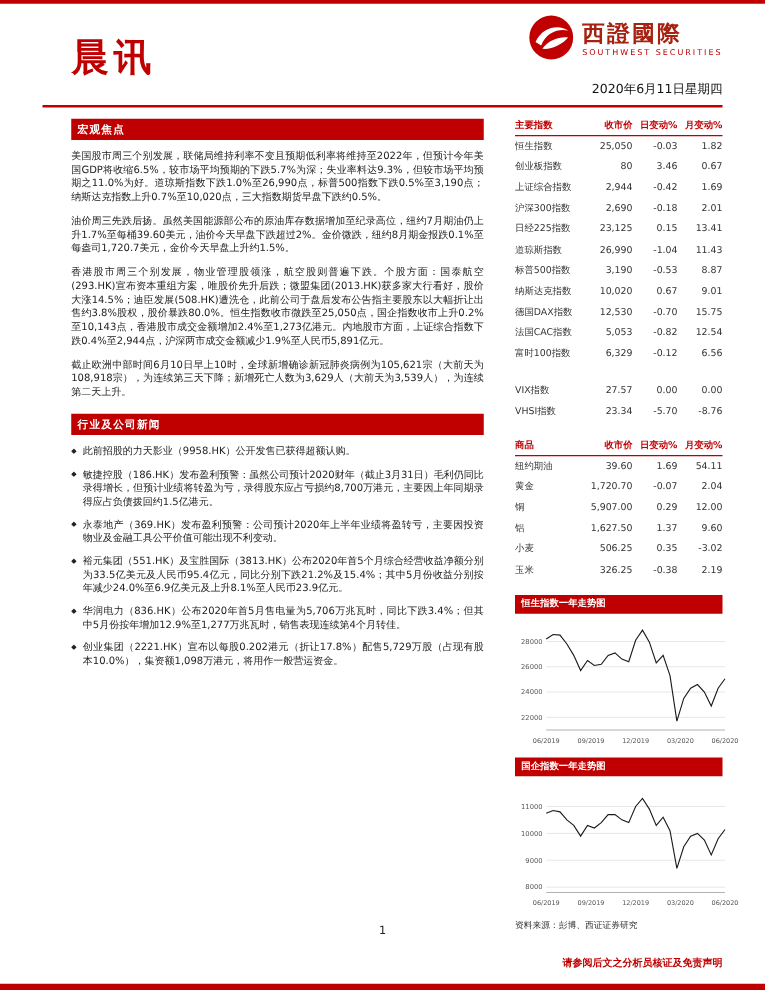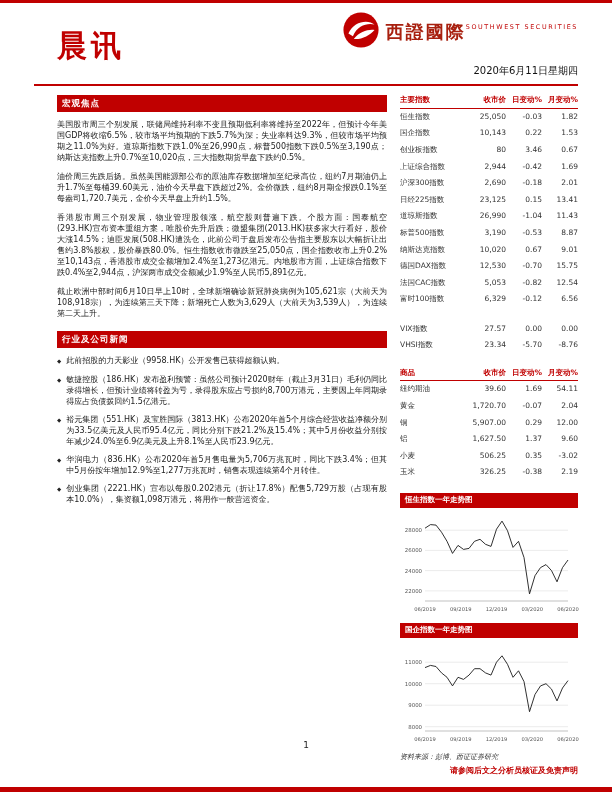--- a/index.html
+++ b/index.html
@@ -15,28 +15,28 @@
 
   .top-bar { position:absolute; top:0; left:0; right:0; height:3px; background:var(--accent); }
   .bottom-bar { position:absolute; bottom:0; left:0; right:0; height:5px; background:var(--accent); }
 
   .masthead {
     position:absolute; top:26px; left:57px;
     font-family:"DejaVu Serif","Liberation Serif",serif;
     font-size:30px; font-weight:bold; color:var(--accent); letter-spacing:4px;
   }
   .logo { position:absolute; top:12px; right:34px; display:flex; align-items:center; gap:7px; }
-  .logo-text { display:flex; flex-direction:row; line-height:1.1; }
+  .logo-text { display:flex; flex-direction:column; line-height:1.1; }
   .logo-text .cn { font-size:18px; font-weight:bold; color:#a8200f; letter-spacing:2px;
     font-family:"DejaVu Serif","Liberation Serif",serif; }
   .logo-text .en { font-size:6.4px; color:var(--accent); letter-spacing:1.6px; margin-top:2px; }
   .date-line { position:absolute; top:64px; right:34px; font-size:10px; color:#111; }
   .header-rule { position:absolute; top:84px; left:34px; right:34px; height:2px; background:var(--accent); }
 
-  .content { position:absolute; top:95px; left:57px; right:34px; display:flex; gap:13px; }
+  .content { position:absolute; top:95px; left:57px; right:34px; display:flex; gap:25px; }
   .left-col { width:330px; }
   .right-col { flex:1; min-width:0; }
 
   .section-bar {
     background:var(--accent); color:#fff; font-size:8.5px; font-weight:bold;
     padding:2.5px 5px; margin-bottom:7px; letter-spacing:1px;
   }
   .news-bar { margin-top:12px; }
   .para { font-size:8px; line-height:11px; text-align:justify; margin-bottom:8px; color:#222; }
   .news-item { display:flex; gap:5px; margin-bottom:7px; }
@@ -52,21 +52,21 @@
   .c-num.c-close { width:46px; }
   .vol-group { margin-top:13px; }
   .commodities { margin-top:14px; }
 
   .chart-block { margin-top:12px; }
   .chart-block + .chart-block { margin-top:9px; }
   .chart-title { background:var(--accent); color:#fff; font-size:7.5px; font-weight:bold;
     padding:2.5px 5px; }
   .chart-canvas { width:100%; height:104px; margin-top:2px; }
 
-  .source-note { margin-top:8px; font-size:7px; font-style:italic; color:#333; }
+  .source-note { margin-top:8px; font-size:7px; color:#333; }
 
   .page-num { position:absolute; bottom:42px; left:0; right:0; text-align:center; font-size:9px; color:#222; }
   .disclaimer { position:absolute; bottom:16px; right:34px; font-size:8px; font-weight:bold; color:var(--accent); }
 </style>
 </head>
 <body>
 
 <div class="top-bar"></div>
 
 <header>
@@ -102,20 +102,24 @@
         <div class="news-item">
           <span class="news-bullet">◆</span>
           <span class="news-text">此前招股的力天影业（9958.HK）公开发售已获得超额认购。</span>
         </div>
         <div class="news-item">
           <span class="news-bullet">◆</span>
           <span class="news-text">敏捷控股（186.HK）发布盈利预警：虽然公司预计2020财年（截止3月31日）毛利仍同比录得增长，但预计业绩将转盈为亏，录得股东应占亏损约8,700万港元，主要因上年同期录得应占负债拨回约1.5亿港元。</span>
         </div>
         <div class="news-item">
           <span class="news-bullet">◆</span>
+          <span class="news-text">永泰地产（369.HK）发布盈利预警：公司预计2020年上半年业绩将盈转亏，主要因投资物业及金融工具公平价值可能出现不利变动。</span>
+        </div>
+        <div class="news-item">
+          <span class="news-bullet">◆</span>
           <span class="news-text">裕元集团（551.HK）及宝胜国际（3813.HK）公布2020年首5个月综合经营收益净额分别为33.5亿美元及人民币95.4亿元，同比分别下跌21.2%及15.4%；其中5月份收益分别按年减少24.0%至6.9亿美元及上升8.1%至人民币23.9亿元。</span>
         </div>
         <div class="news-item">
           <span class="news-bullet">◆</span>
           <span class="news-text">华润电力（836.HK）公布2020年首5月售电量为5,706万兆瓦时，同比下跌3.4%；但其中5月份按年增加12.9%至1,277万兆瓦时，销售表现连续第4个月转佳。</span>
         </div>
         <div class="news-item">
           <span class="news-bullet">◆</span>
           <span class="news-text">创业集团（2221.HK）宣布以每股0.202港元（折让17.8%）配售5,729万股（占现有股本10.0%），集资额1,098万港元，将用作一般营运资金。</span>
         </div>
@@ -129,26 +133,20 @@
         <span class="c-num c-close">收市价</span>
         <span class="c-num">日变动%</span>
         <span class="c-num">月变动%</span>
       </div>
       <div id="indices-rows">
           <div class="trow">
             <span class="c-name">恒生指数</span>
             <span class="c-num c-close">25,050</span>
             <span class="c-num">-0.03</span>
             <span class="c-num">1.82</span>
-          </div>
-          <div class="trow">
-            <span class="c-name">国企指数</span>
-            <span class="c-num c-close">10,143</span>
-            <span class="c-num">0.22</span>
-            <span class="c-num">1.53</span>
           </div>
           <div class="trow">
             <span class="c-name">创业板指数</span>
             <span class="c-num c-close">80</span>
             <span class="c-num">3.46</span>
             <span class="c-num">0.67</span>
           </div>
           <div class="trow">
             <span class="c-name">上证综合指数</span>
             <span class="c-num c-close">2,944</span>

